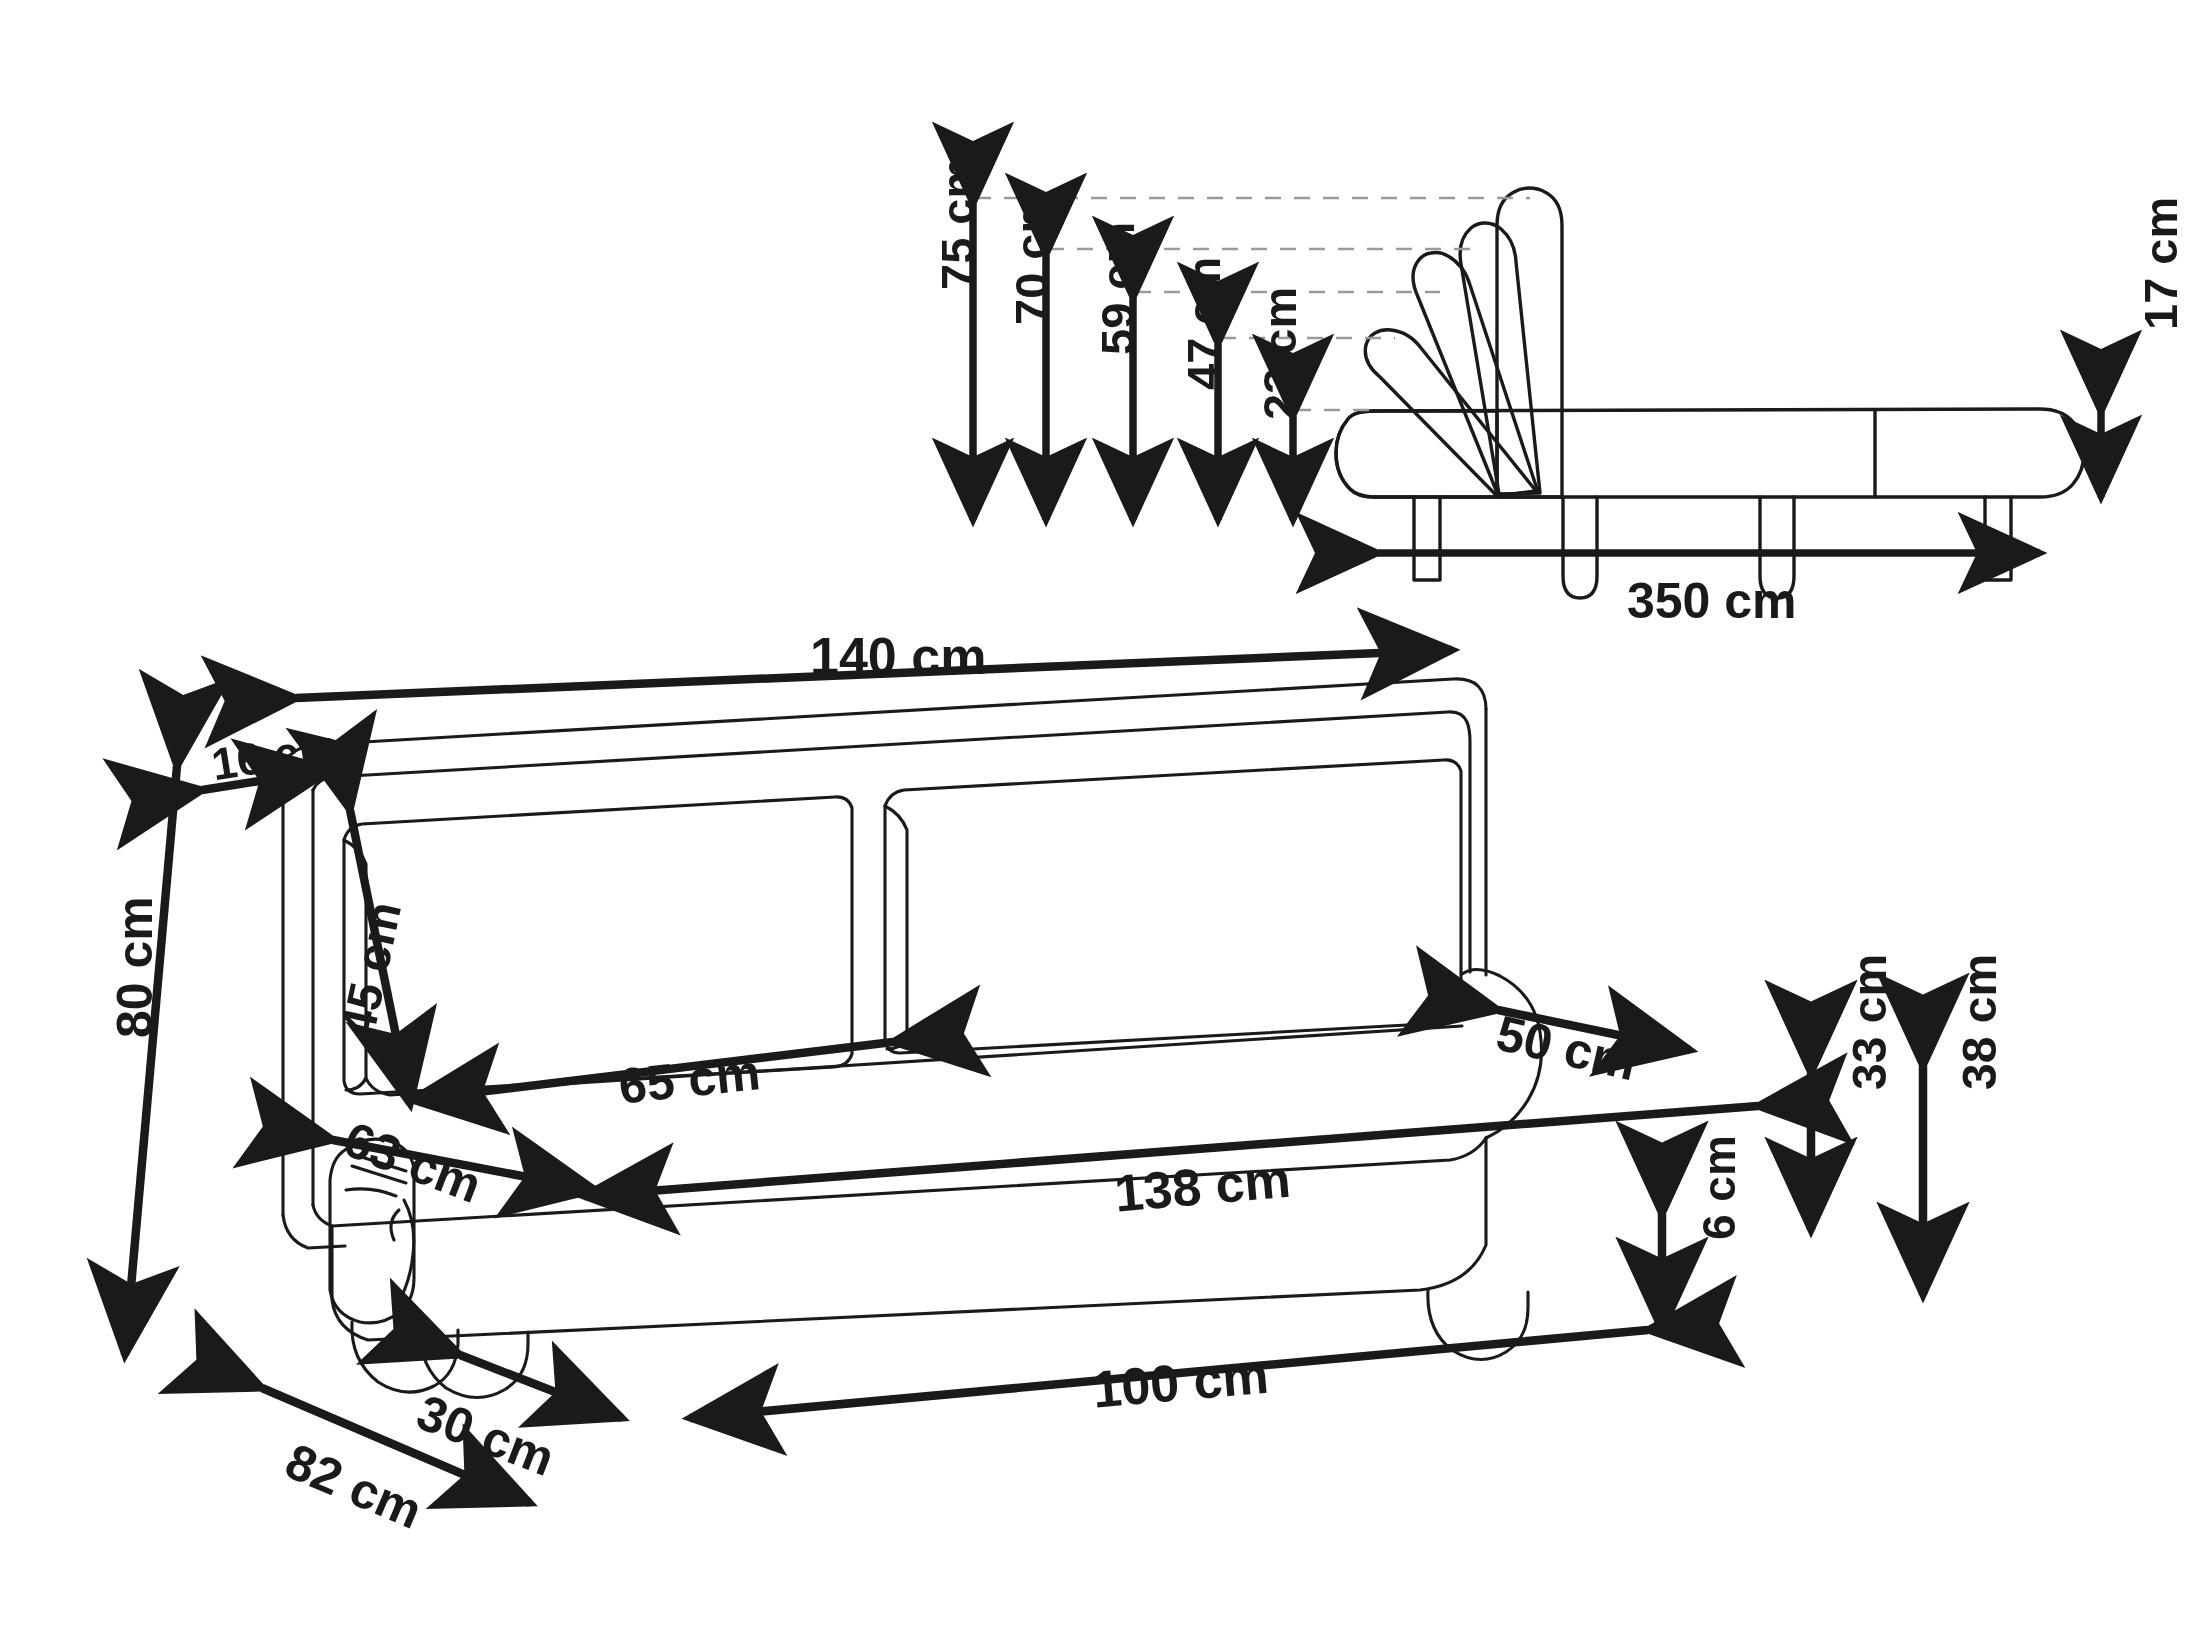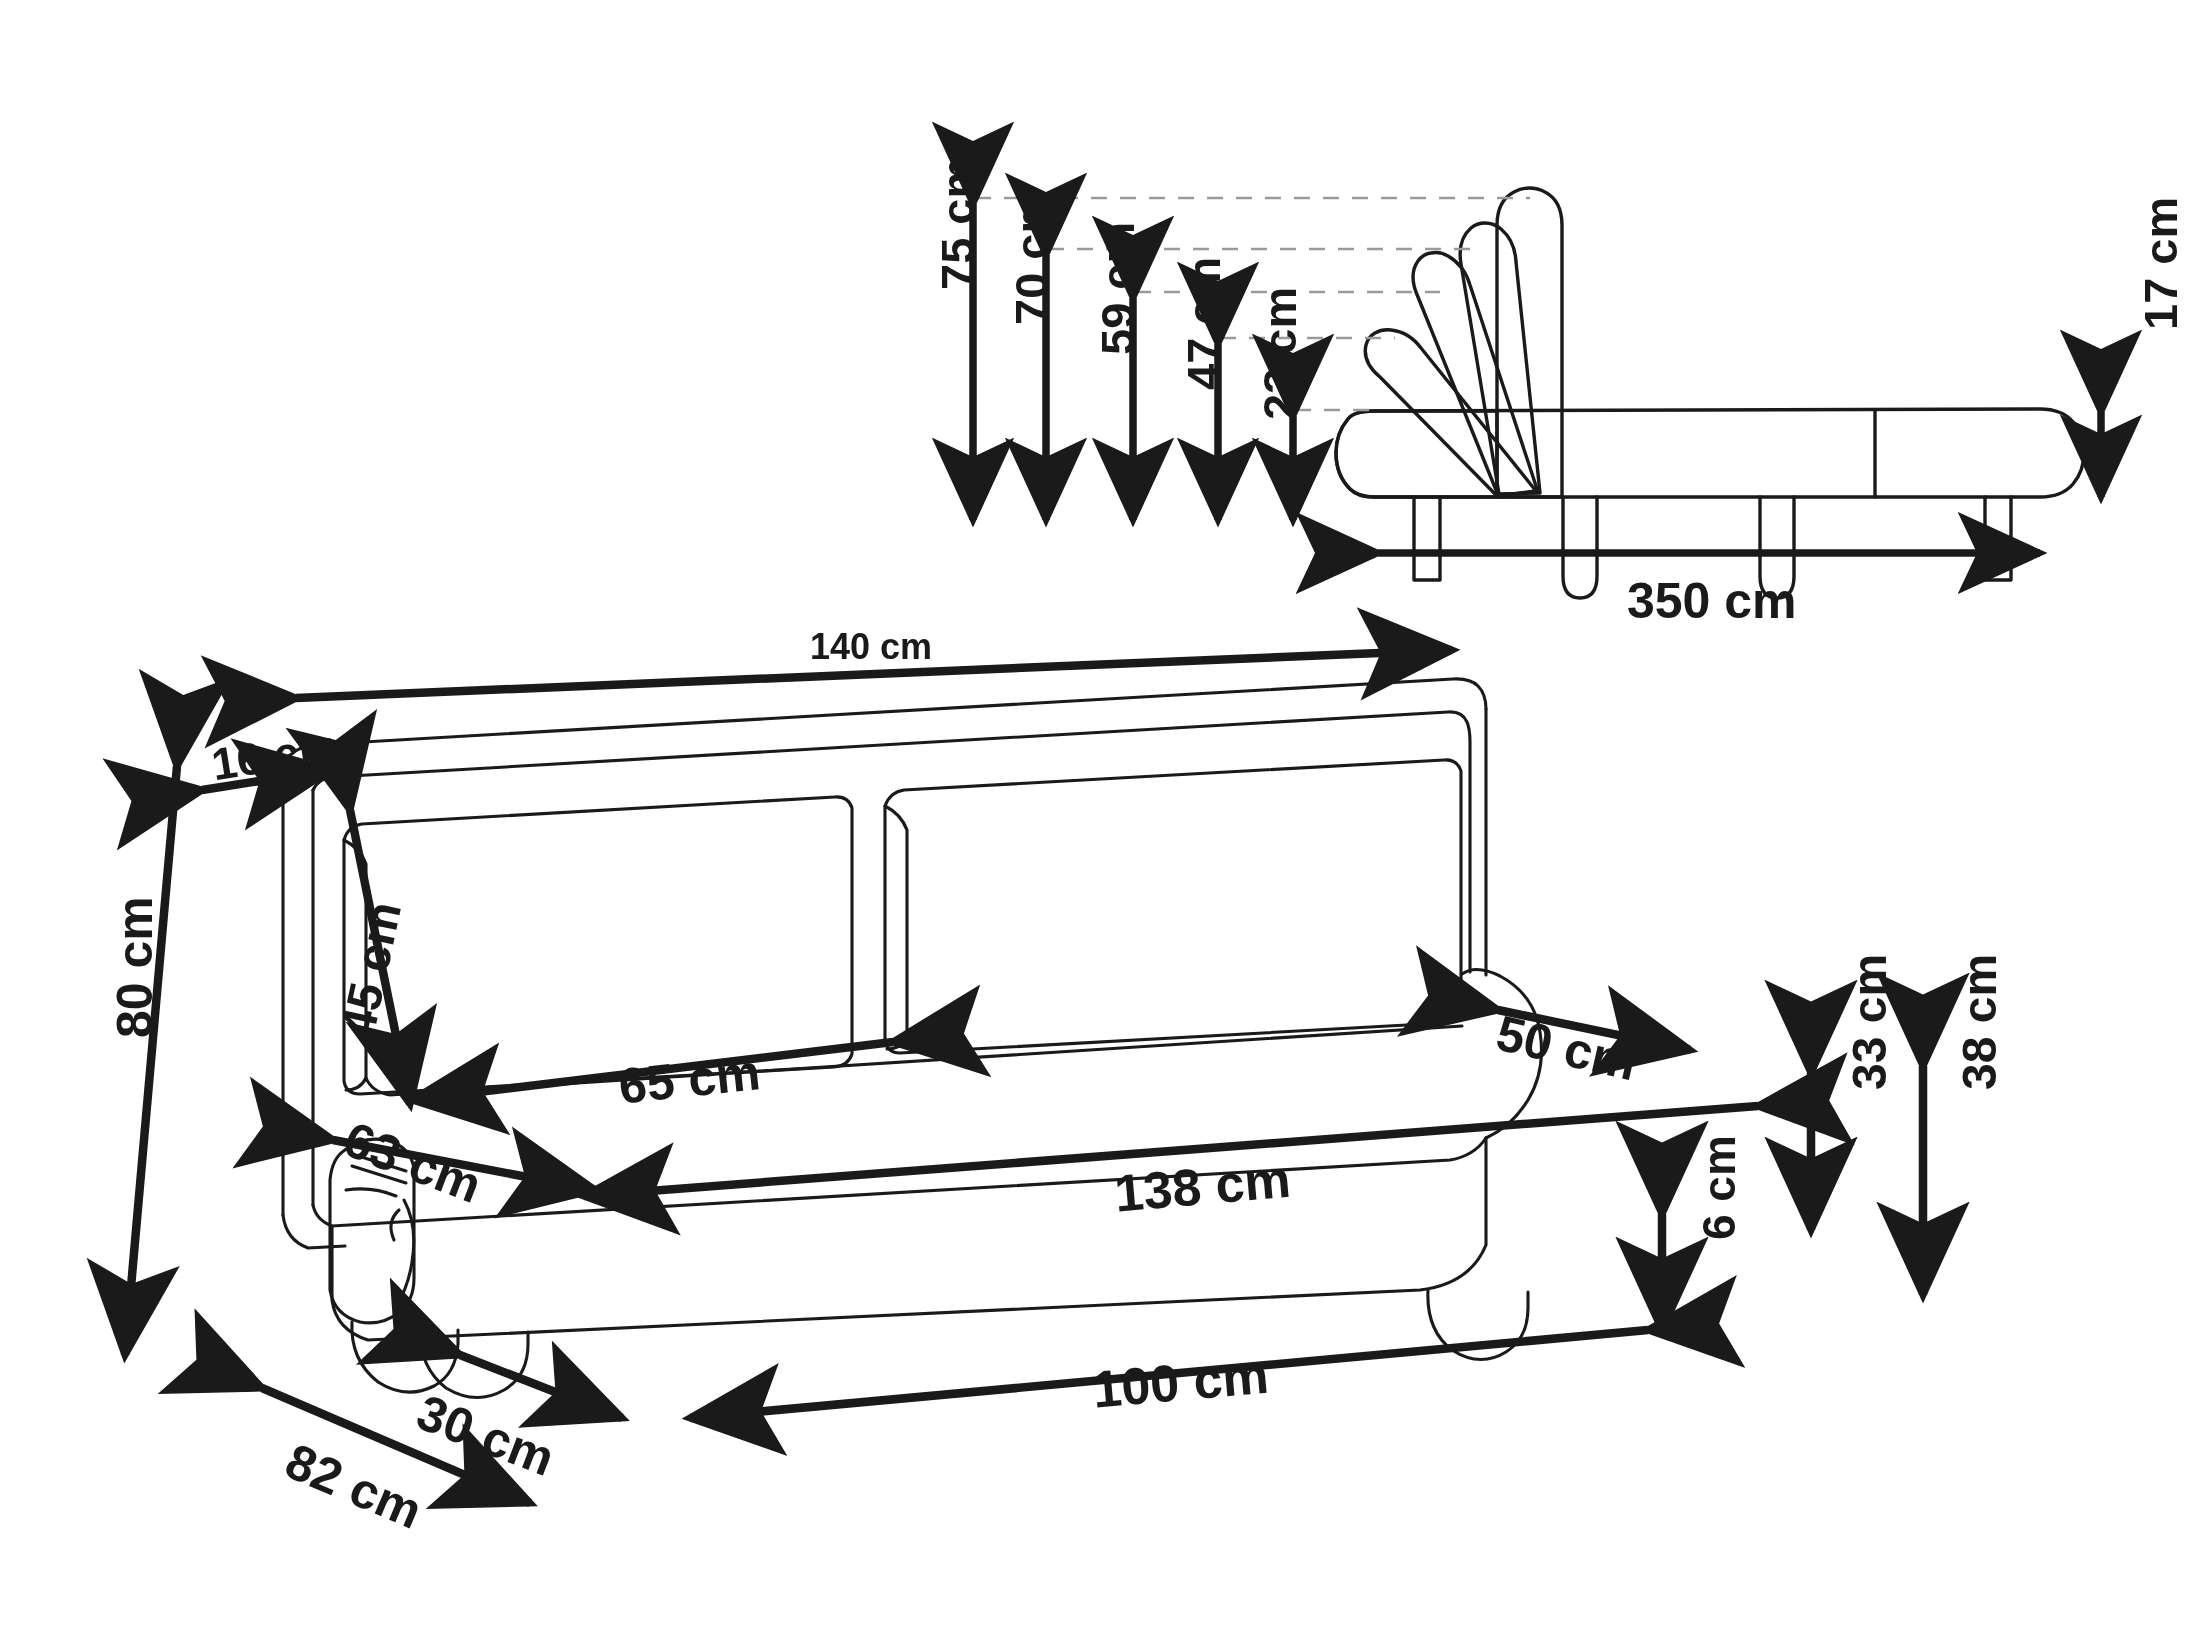--- a/index.html
+++ b/index.html
@@ -123,21 +123,21 @@
 </svg>
 
 <div class="lbl" style="left:930px;top:290px;font-size:47px;transform:rotate(-90deg);transform-origin:left top;">75 cm</div>
 <div class="lbl" style="left:1004px;top:325px;font-size:47px;transform:rotate(-90deg);transform-origin:left top;">70 cm</div>
 <div class="lbl" style="left:1090px;top:355px;font-size:47px;transform:rotate(-90deg);transform-origin:left top;">59 cm</div>
 <div class="lbl" style="left:1176px;top:390px;font-size:47px;transform:rotate(-90deg);transform-origin:left top;">47 cm</div>
 <div class="lbl" style="left:1252px;top:420px;font-size:47px;transform:rotate(-90deg);transform-origin:left top;">23 cm</div>
 <div class="lbl" style="left:2133px;top:330px;font-size:47px;transform:rotate(-90deg);transform-origin:left top;">17 cm</div>
 <div class="lbl" style="left:1627px;top:572px;font-size:50px;">350 cm</div>
 
-<div class="lbl" style="left:810px;top:626px;font-size:36px;">140 cm</div>
+<div class="lbl" style="left:810px;top:626px;font-size:52px;">140 cm</div>
 <div class="lbl" style="left:208px;top:740px;font-size:45px;transform:rotate(-9deg);transform-origin:left top;">16 cm</div>
 <div class="lbl" style="left:330px;top:1030px;font-size:48px;transform:rotate(-78deg);transform-origin:left top;">45 cm</div>
 <div class="lbl" style="left:616px;top:1058px;font-size:50px;transform:rotate(-6deg);transform-origin:left top;">65 cm</div>
 <div class="lbl" style="left:357px;top:1110px;font-size:50px;transform:rotate(21deg);transform-origin:left top;">63 cm</div>
 <div class="lbl" style="left:106px;top:1038px;font-size:50px;transform:rotate(-90deg);transform-origin:left top;">80 cm</div>
 <div class="lbl" style="left:1504px;top:1004px;font-size:50px;transform:rotate(13deg);transform-origin:left top;">50 cm</div>
 <div class="lbl" style="left:1112px;top:1164px;font-size:52px;transform:rotate(-5deg);transform-origin:left top;">138 cm</div>
 <div class="lbl" style="left:1842px;top:1090px;font-size:48px;transform:rotate(-90deg);transform-origin:left top;">33 cm</div>
 <div class="lbl" style="left:1952px;top:1090px;font-size:48px;transform:rotate(-90deg);transform-origin:left top;">38 cm</div>
 <div class="lbl" style="left:1692px;top:1240px;font-size:46px;transform:rotate(-90deg);transform-origin:left top;">6 cm</div>

